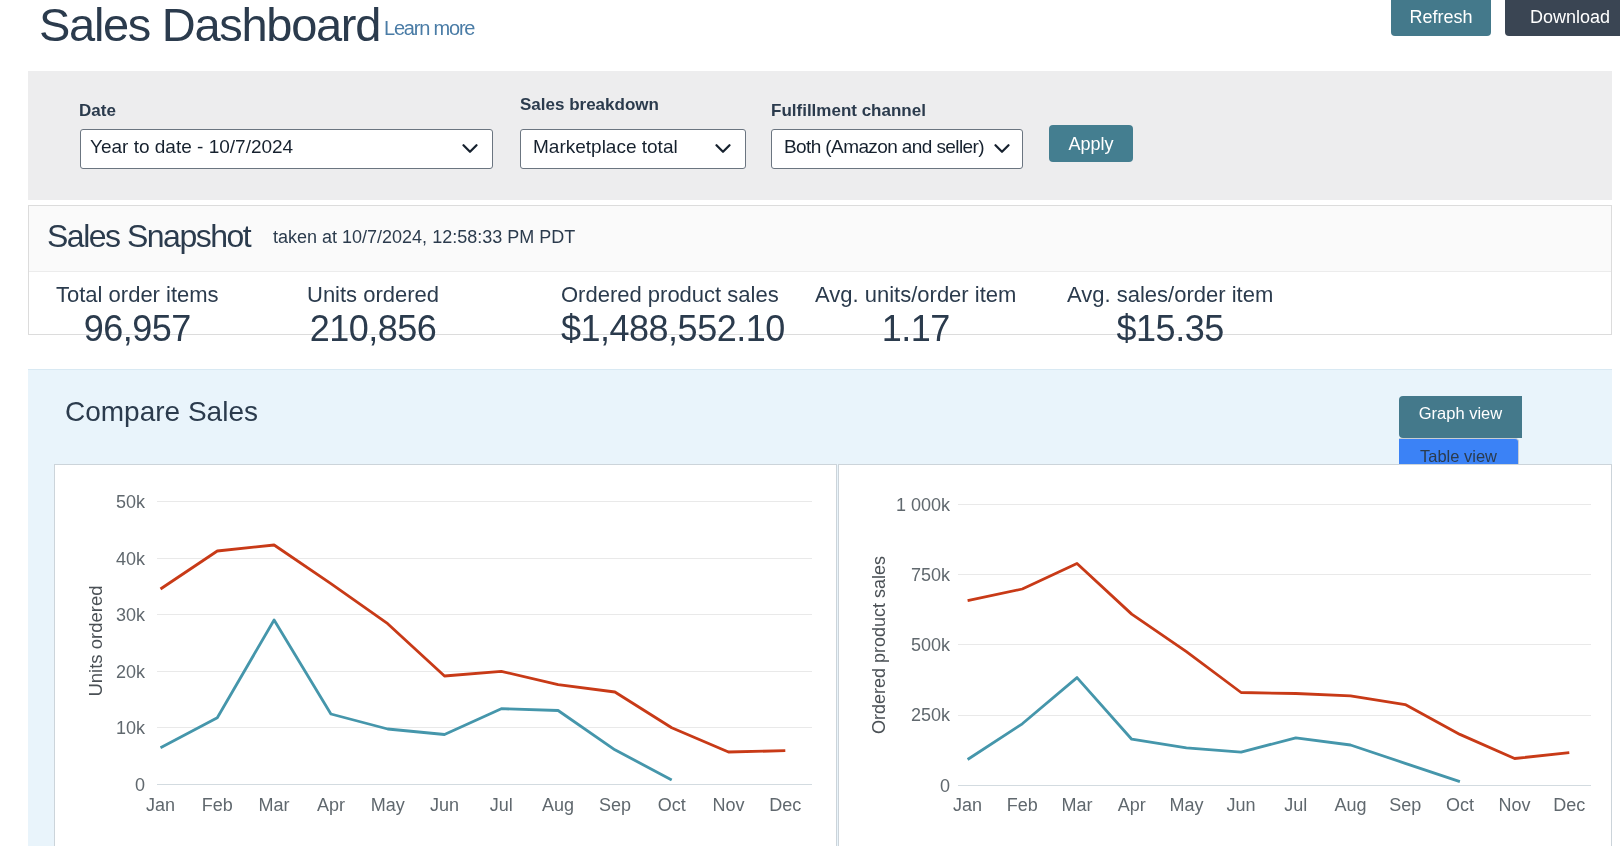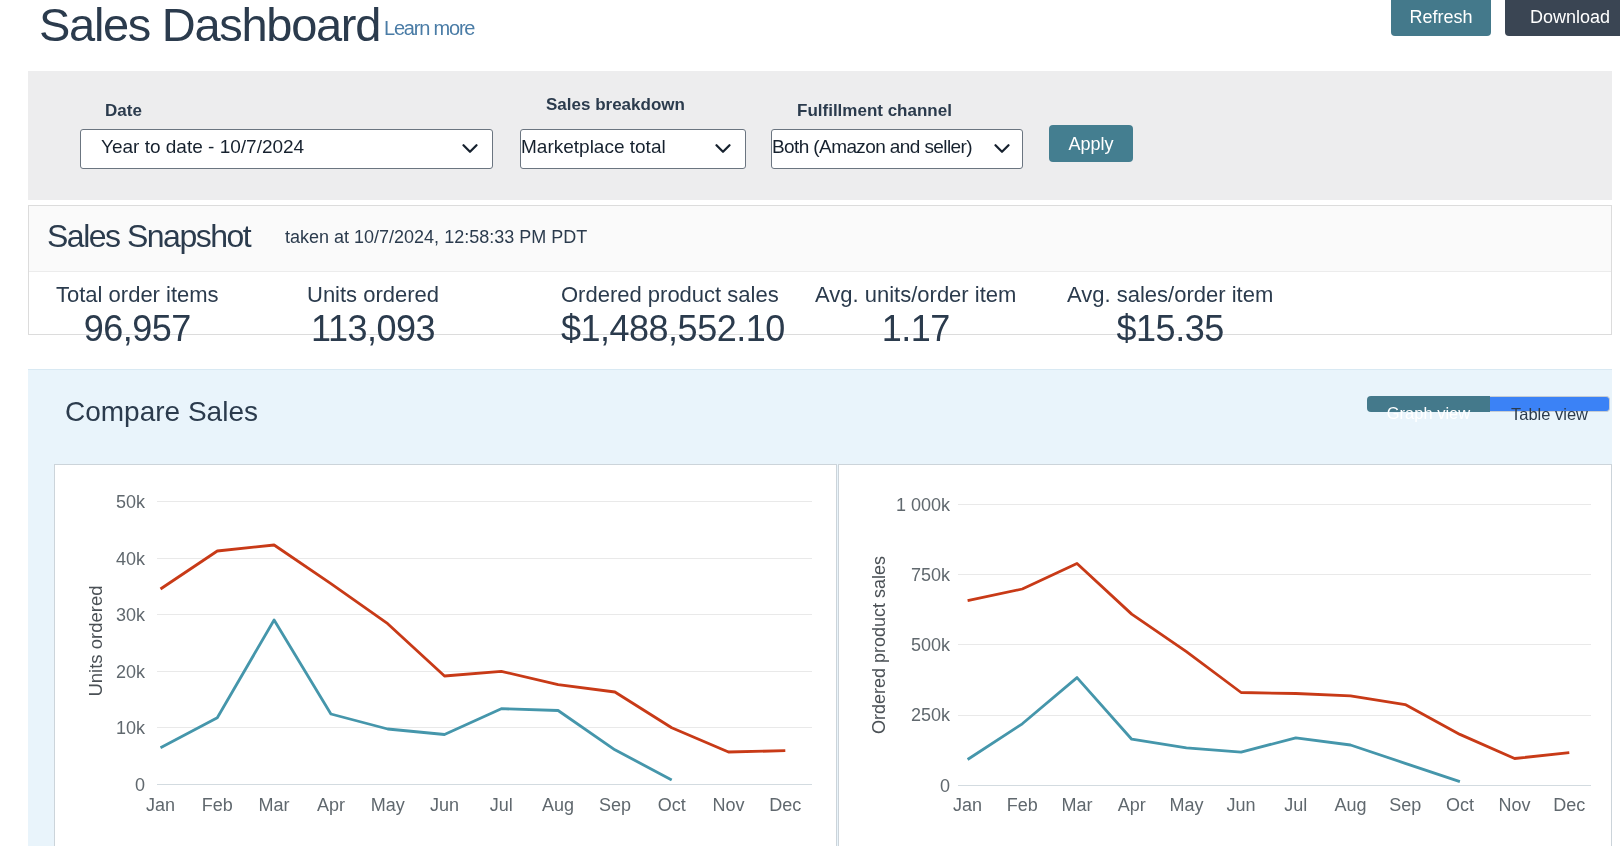--- a/index.html
+++ b/index.html
@@ -9,56 +9,56 @@
 
 
 .title { left:39px; top:-3px; font-size:47px; font-weight:400; color:#2b3b4d; letter-spacing:-1.3px; }
 .learnmore { left:384px; top:17px; font-size:20px; letter-spacing:-1.2px; color:#4a7ca6;text-align:center; }
 .btn { border-radius:4px; color:#fff; font-size:18px; text-align:center; line-height:51px; }
 .refresh { left:1391px; top:-8px; width:100px; height:44px; background:#44798b; }
 .download { left:1505px; top:-8px; width:130px; height:44px; background:#3a4553; }
 
 
 .filterbar { left:28px; top:71px; width:1584px; height:129px; background:#ededee; }
-.flabel { font-size:17px; font-weight:bold; color:#2b3b4d;margin-left:26px; }
-.sel { position:absolute; background:#fff; border:1px solid #6b7580; border-radius:3px; height:40px; top:58px; font-size:19px; color:#16212e; line-height:34px; padding-left:0; }
+.flabel { font-size:17px; font-weight:bold; color:#2b3b4d; }
+.sel { position:absolute; background:#fff; border:1px solid #6b7580; border-radius:3px; height:40px; top:58px; font-size:19px; color:#16212e; line-height:34px; padding-left:12px; }
 .chev { position:absolute; top:13px; }
 .apply { left:1021px; top:54px; width:84px; height:37px; background:#447e90; line-height:38px; font-size:18px; }
 
 
 .snapshot { left:28px; top:205px; width:1584px; height:130px; background:#fff; border:1px solid #dcdcdc; }
 .snaphead { position:absolute; left:0; top:0; width:100%; height:66px; background:#fafafa; border-bottom:1px solid #ececec; }
 .snaptitle { left:18px; top:12px; font-size:32px; letter-spacing:-1.5px; color:#2b3b4d; }
-.snaptime { left:256px; top:21px; font-size:18px; color:#2b3b4d; }
+.snaptime { left:244px; top:21px; font-size:18px; color:#2b3b4d; }
 .metric { position:absolute; top:76px; }
 .mlabel { font-size:22px; color:#2b3b4d; }
 .mvalue { font-size:36px; color:#2b3b4d; margin-top:0px; letter-spacing:-0.5px;text-align:center; }
 
 
 .compare { left:28px; top:369px; width:1584px; height:477px; background:#e9f4fb; border-top:1px solid #d8e9f3; }
 .comptitle { left:37px; top:26px; font-size:28px; letter-spacing:0px; color:#2b3b4d; }
 .toggle { position:absolute; left:1339px; top:26px; height:34px; }
-.tbtn { display:inline-block; height:16px; line-height:34px; font-size:16.5px; text-align:center; vertical-align:top; }
+.tbtn { display:inline-block; height:42px; line-height:34px; font-size:16.5px; text-align:center; vertical-align:top;margin-left:32px; }
 .tgraph { width:123px; background:#44798b; color:#fff; border-radius:4px 0 0 4px; }
 .ttable { width:120px; background:#3b82f6; color:#2b3b4d; border:1px solid #c6cdd4; border-left:none; border-radius:0 4px 4px 0; }
 .card { position:absolute; background:#fff; border:1px solid #ccd4da; top:94px; height:390px; }
 .card svg { position:absolute; left:-1px; top:-1px; }
 .cardL { left:26px; width:783px; }
 .cardR { left:810px; width:774px; }
 </style>
 </head>
 <body>
   <div class="abs title">Sales Dashboard</div>
   <div class="abs learnmore">Learn more</div>
   <div class="abs btn refresh">Refresh</div>
   <div class="abs btn download">Download</div>
 
   <div class="abs filterbar">
     <div class="abs flabel" style="left:51px; top:30px;">Date</div>
-    <div class="sel" style="left:52px; width:413px; padding-left:20px;">Year to date - 10/7/2024
+    <div class="sel" style="left:52px; width:413px; padding-left:9px;">Year to date - 10/7/2024
       <svg class="chev" style="right:14px;" width="16" height="11" viewBox="0 0 16 11">
         <path d="M1.5 2.2 L8 8.8 L14.5 2.2" fill="none" stroke="#16212e" stroke-width="2.2" stroke-linecap="round" stroke-linejoin="round"></path>
       </svg>
     </div>
     <div class="abs flabel" style="left:492px; top:24px;">Sales breakdown</div>
     <div class="sel" style="left:492px; width:226px;">Marketplace total
       <svg class="chev" style="right:14px;" width="16" height="11" viewBox="0 0 16 11">
         <path d="M1.5 2.2 L8 8.8 L14.5 2.2" fill="none" stroke="#16212e" stroke-width="2.2" stroke-linecap="round" stroke-linejoin="round"></path>
       </svg>
     </div>
@@ -74,21 +74,21 @@
   <div class="abs snapshot">
     <div class="snaphead"></div>
     <div class="abs snaptitle">Sales Snapshot</div>
     <div class="abs snaptime">taken at 10/7/2024, 12:58:33 PM PDT</div>
     <div class="metric" style="left:27px;">
       <div class="mlabel">Total order items</div>
       <div class="mvalue">96,957</div>
     </div>
     <div class="metric" style="left:278px;">
       <div class="mlabel">Units ordered</div>
-      <div class="mvalue">113,093</div>
+      <div class="mvalue">210,856</div>
     </div>
     <div class="metric" style="left:532px;">
       <div class="mlabel">Ordered product sales</div>
       <div class="mvalue">$1,488,552.10</div>
     </div>
     <div class="metric" style="left:786px;">
       <div class="mlabel">Avg. units/order item</div>
       <div class="mvalue">1.17</div>
     </div>
     <div class="metric" style="left:1038px;">

